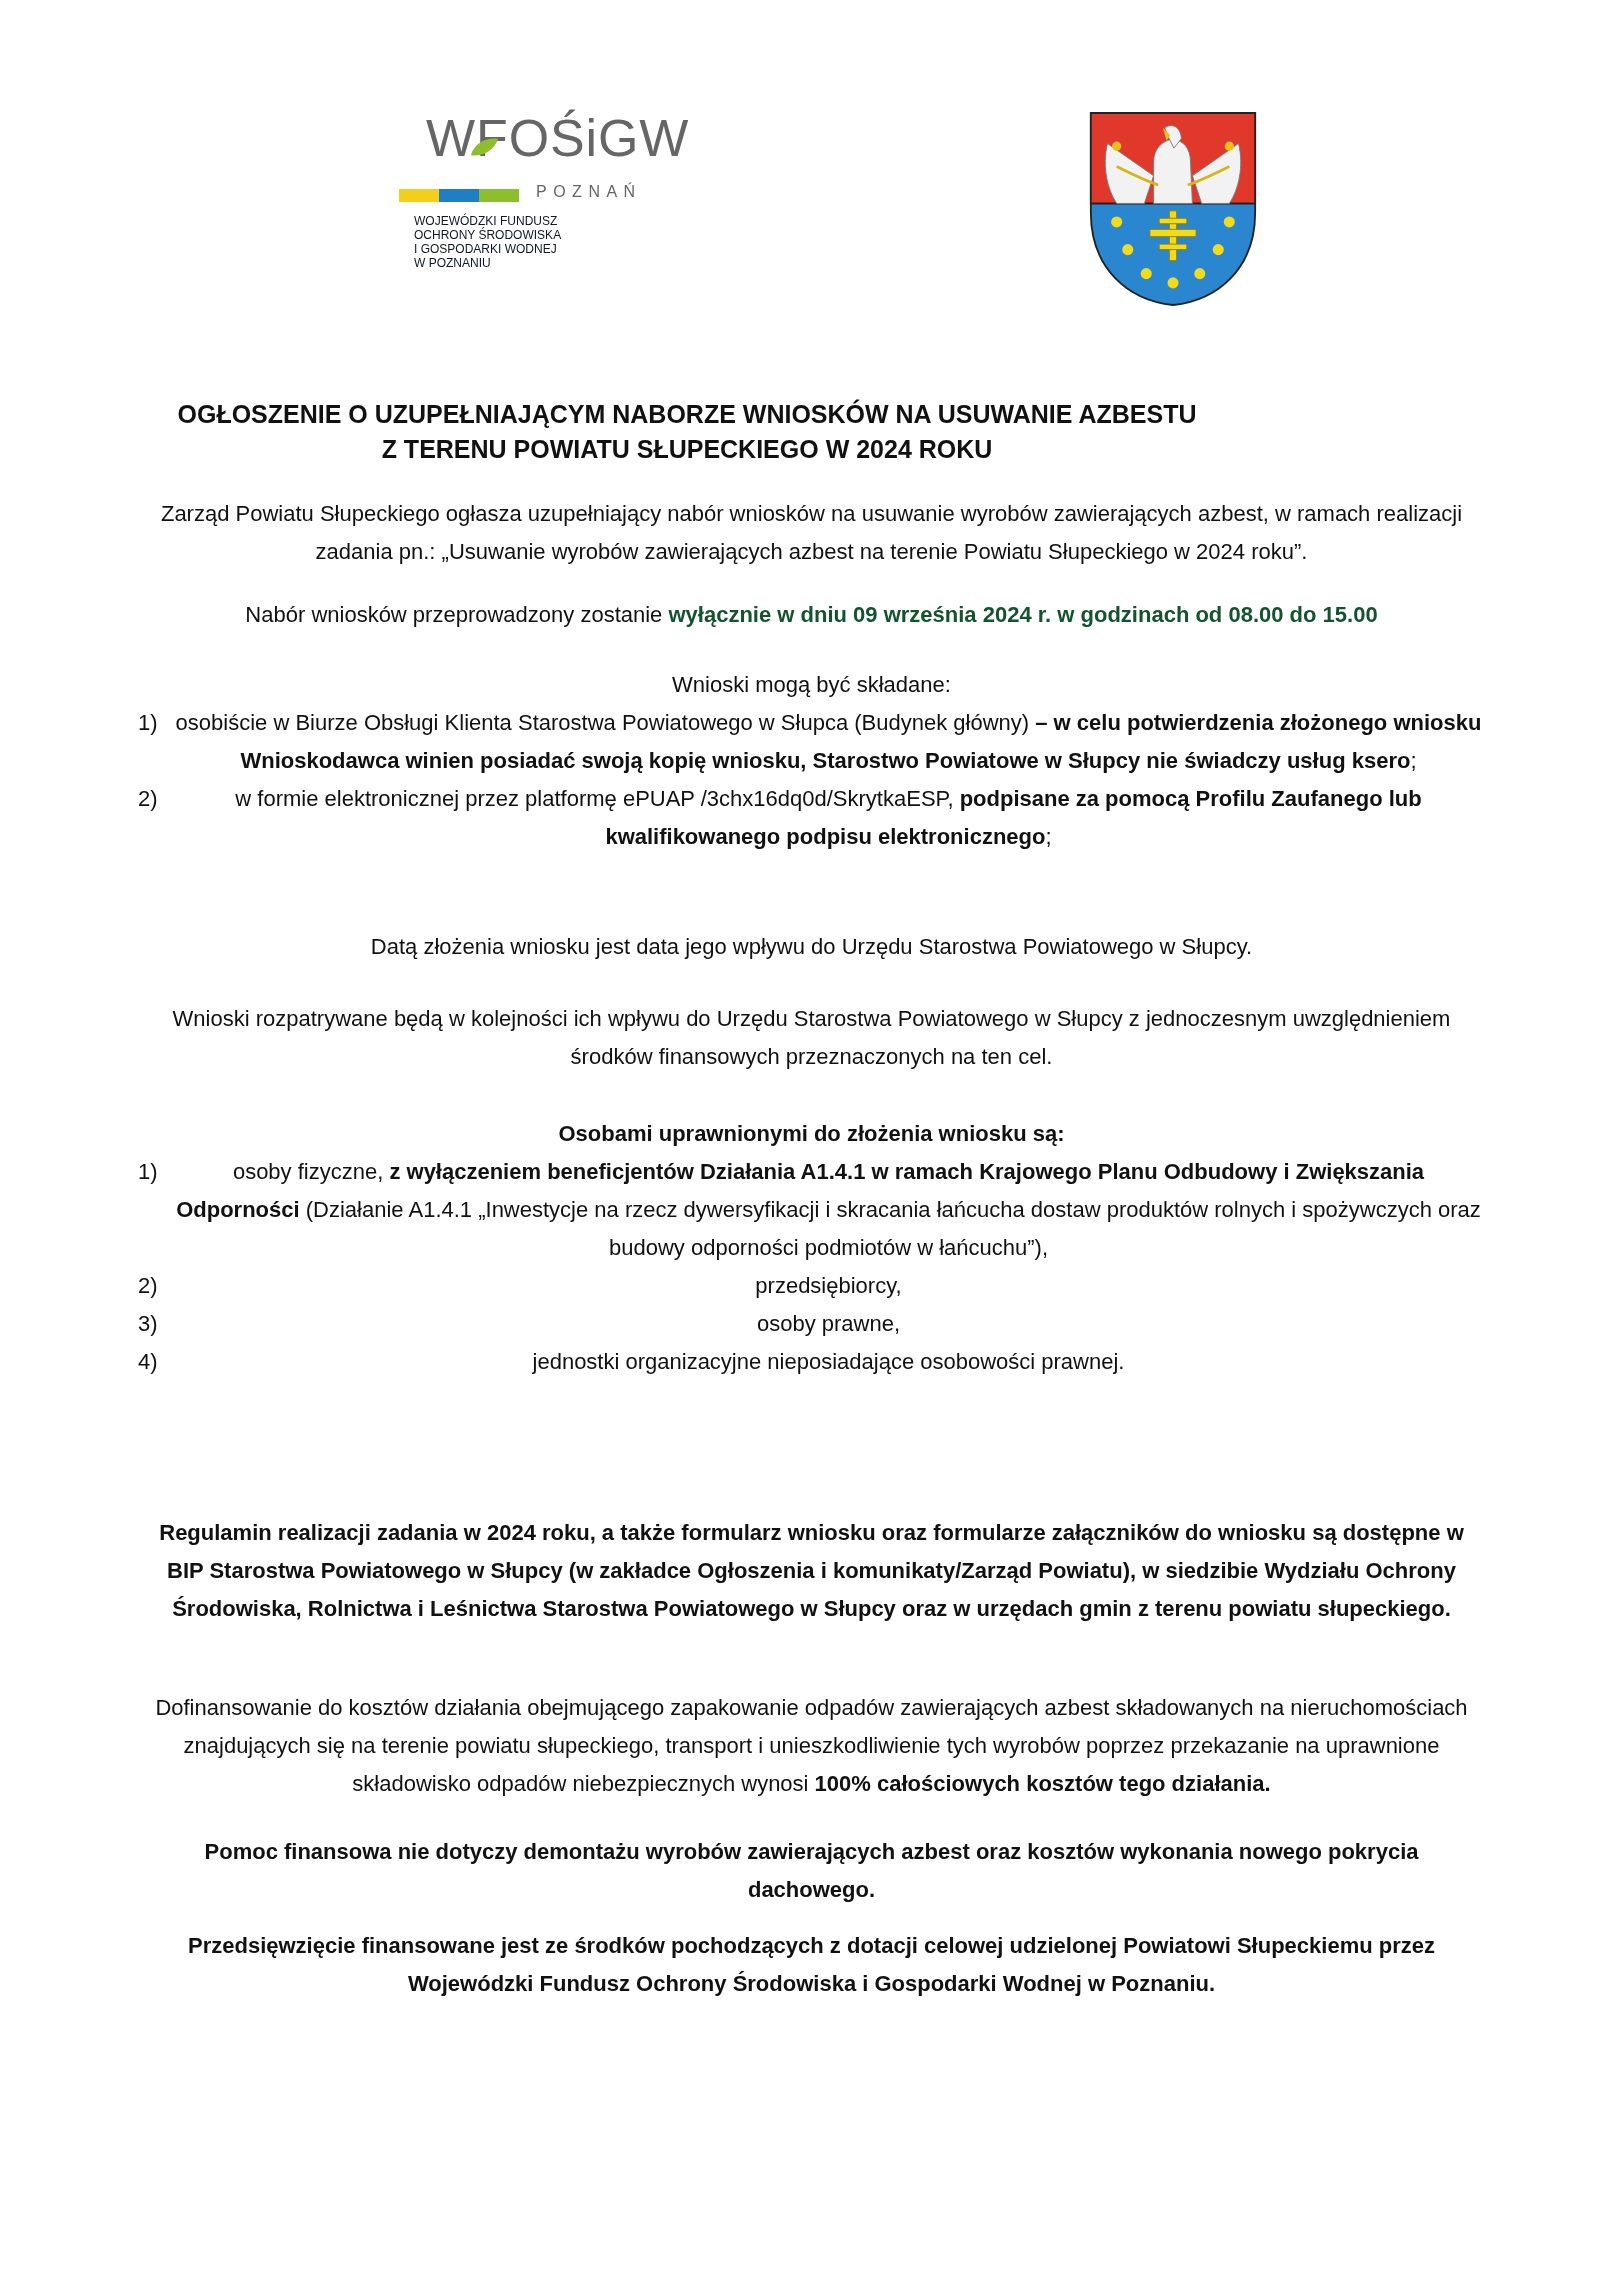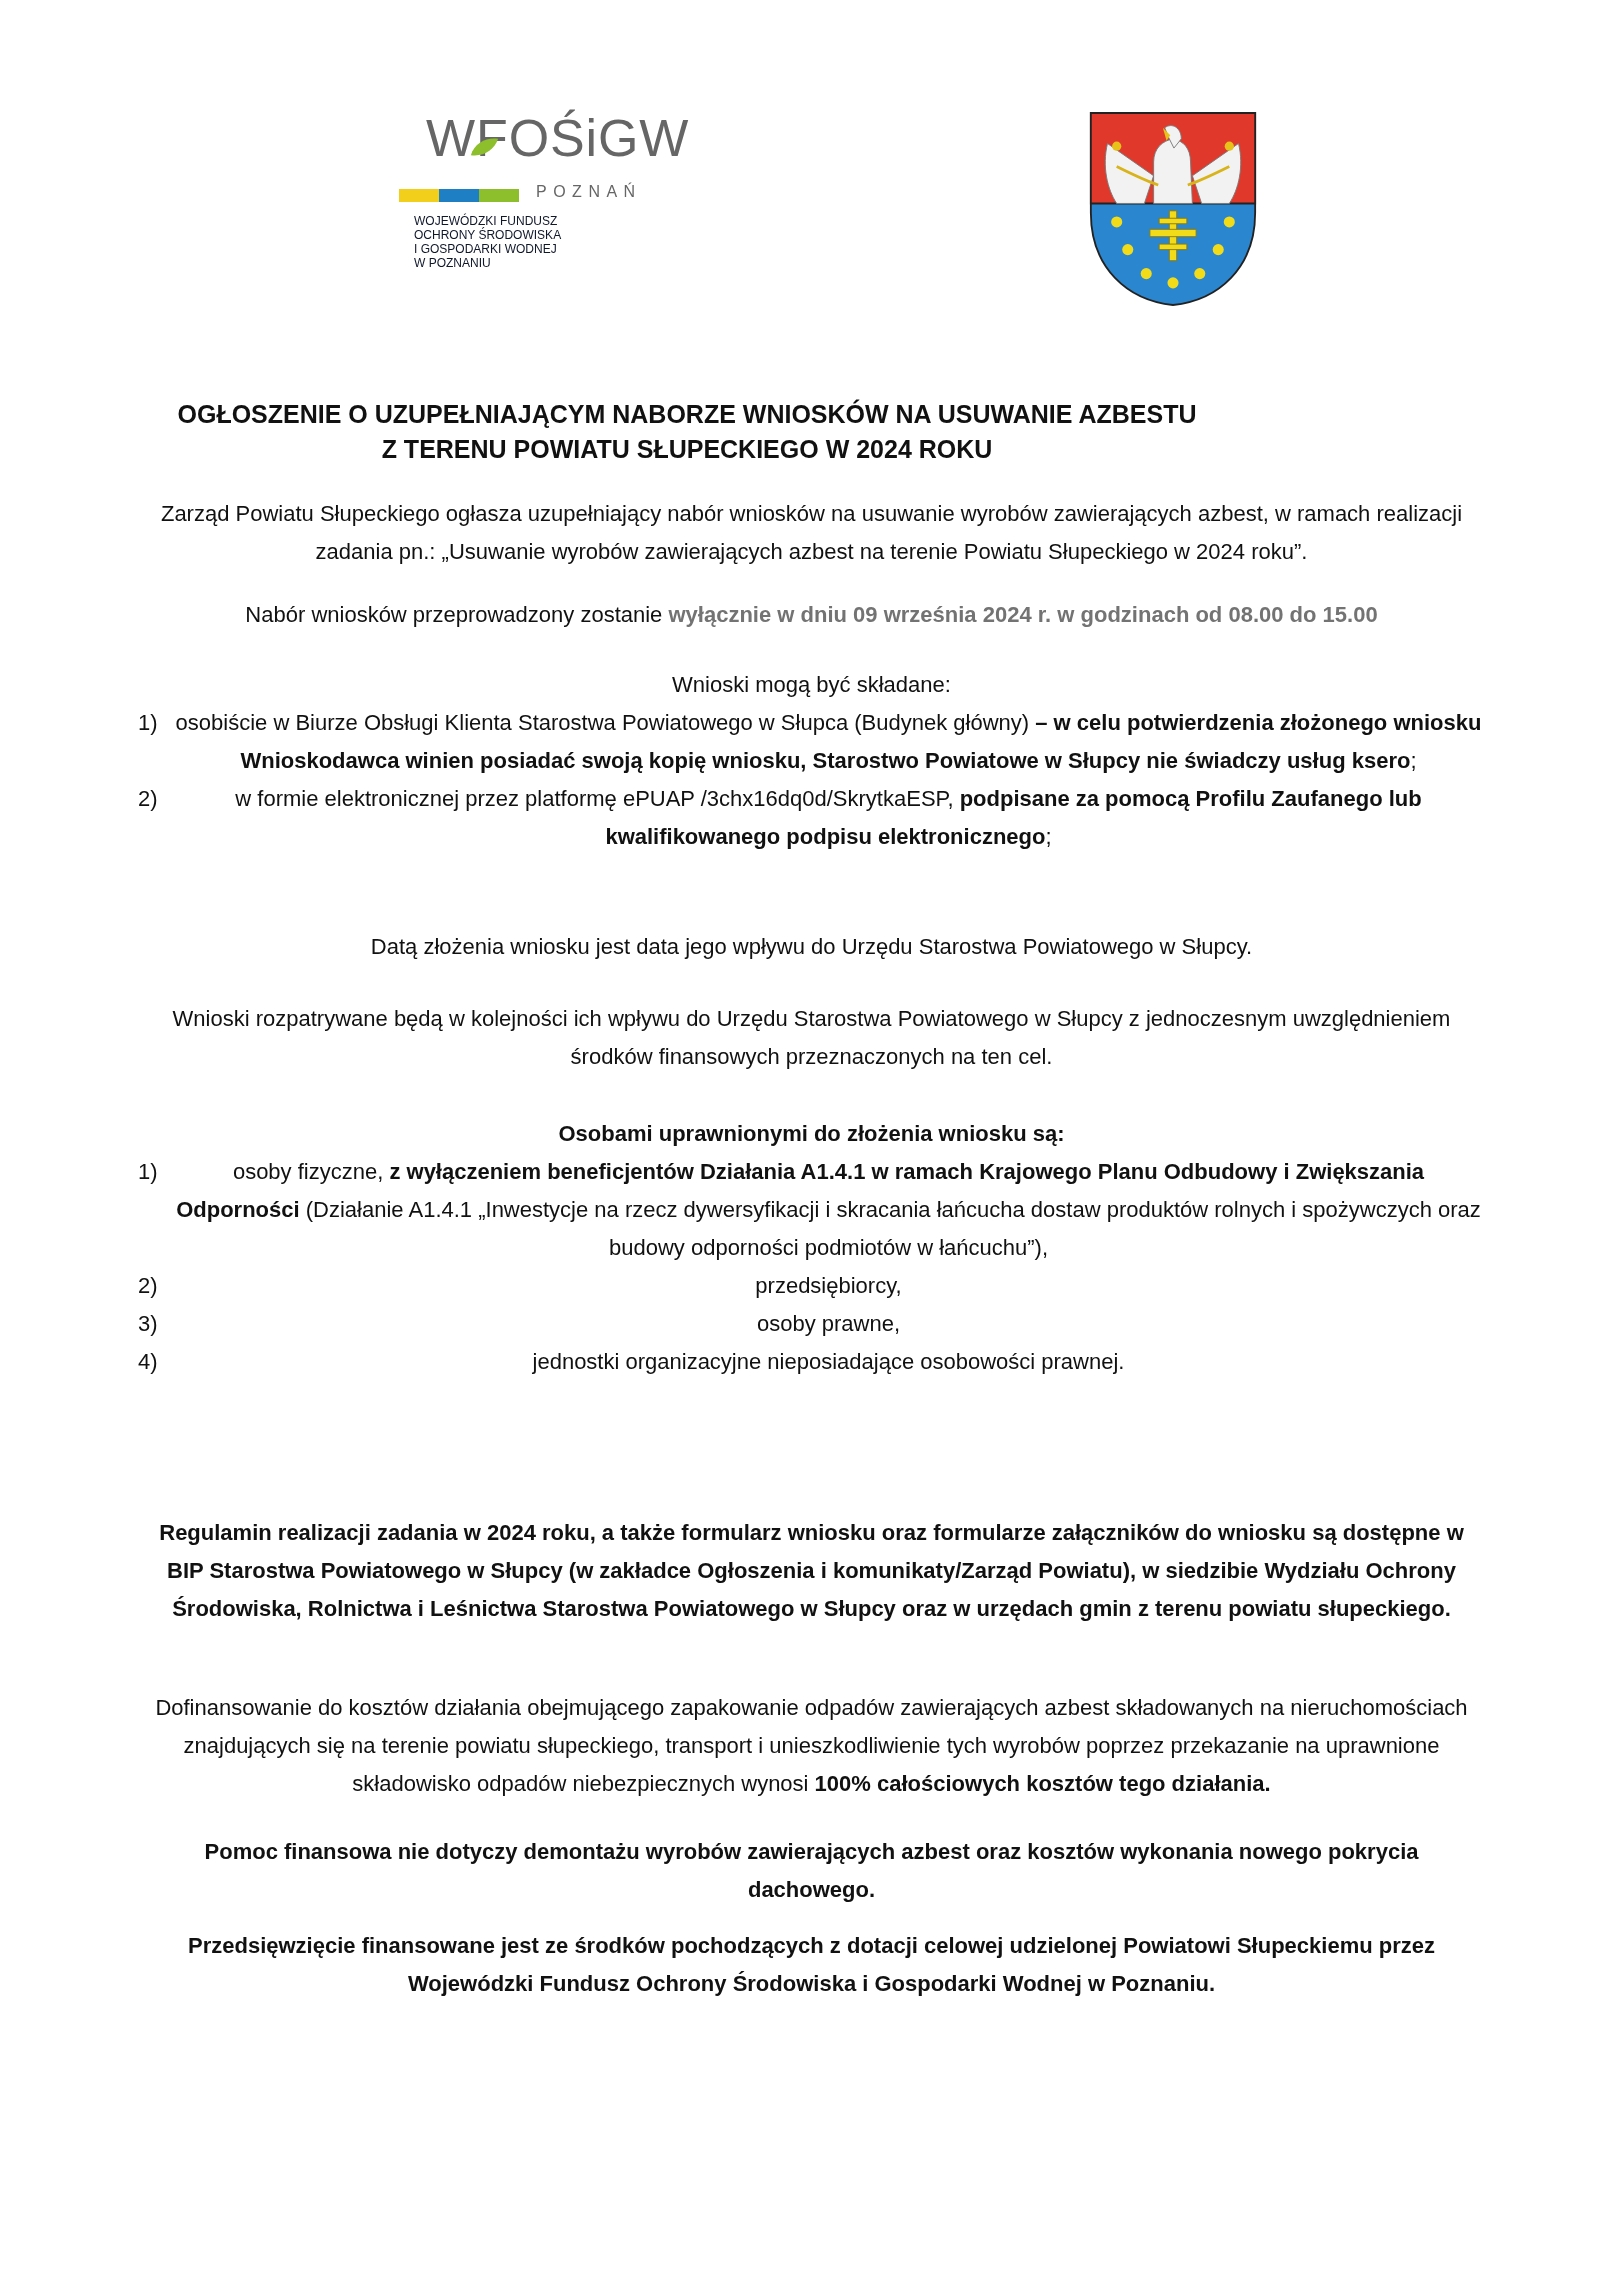--- a/index.html
+++ b/index.html
@@ -16,21 +16,21 @@
   .wfos-city { position: absolute; left: 148px; top: 72px; font-size: 16px; letter-spacing: 6.5px; color: #666666; }
   .wfos-full { position: absolute; left: 11px; top: 103px; font-size: 12px; line-height: 14px; color: #0f172a; margin-left: 15px; }
   .wfos-full div { white-space: nowrap; }
 
   .coat { position: absolute; left: 1089px; top: 111px; width: 168px; height: 196px; }
 
   
   .title { position: absolute; left: 0; width: 1356px; top: 397px; text-align: center;
            font-weight: bold; font-size: 25px; line-height: 35px; margin-left: 9px; }
   .para { position: absolute; left: 138px; width: 1347px; font-size: 22px; line-height: 38px; text-align: center; }
-  .red { color: #737373; }
+  .red { color: #14532d; }
   b, .b { font-weight: bold; }
   .li { position: relative; padding-left: 34px; }
   .li .num { position: absolute; left: 0; top: 0; }
 </style>
 </head>
 <body>
 
 <div class="page">
 
   <div class="logo-wfos">

